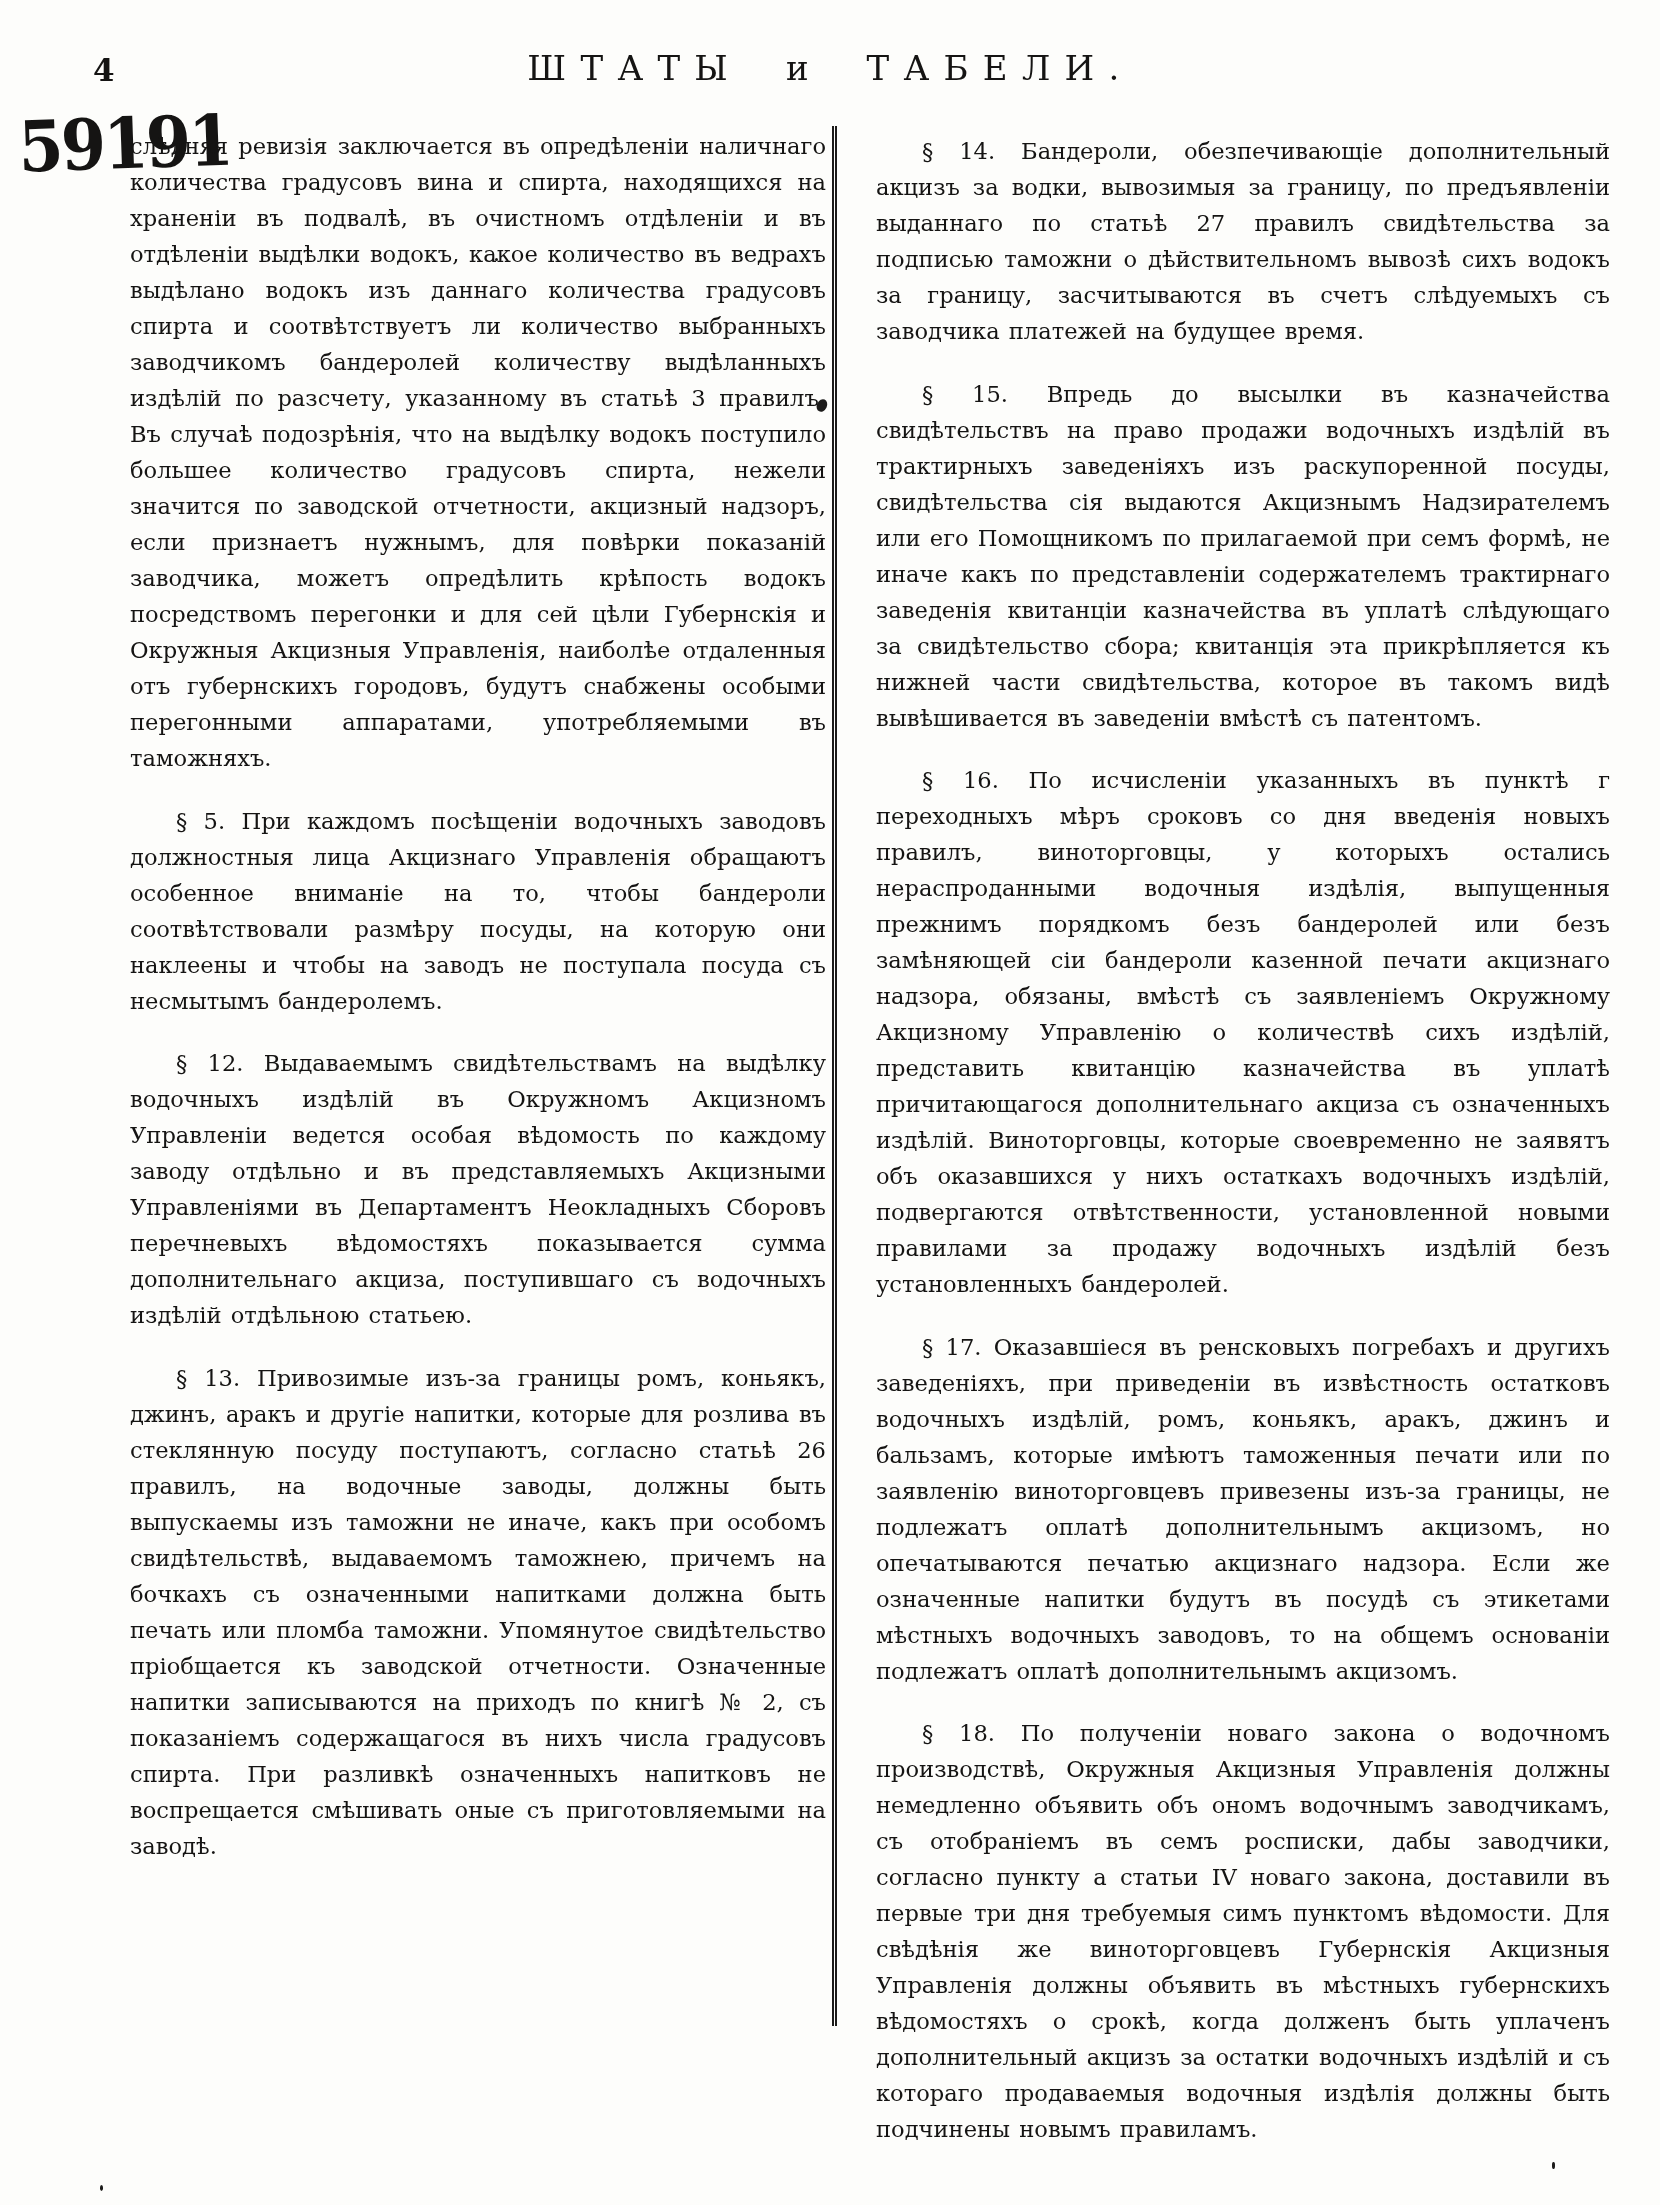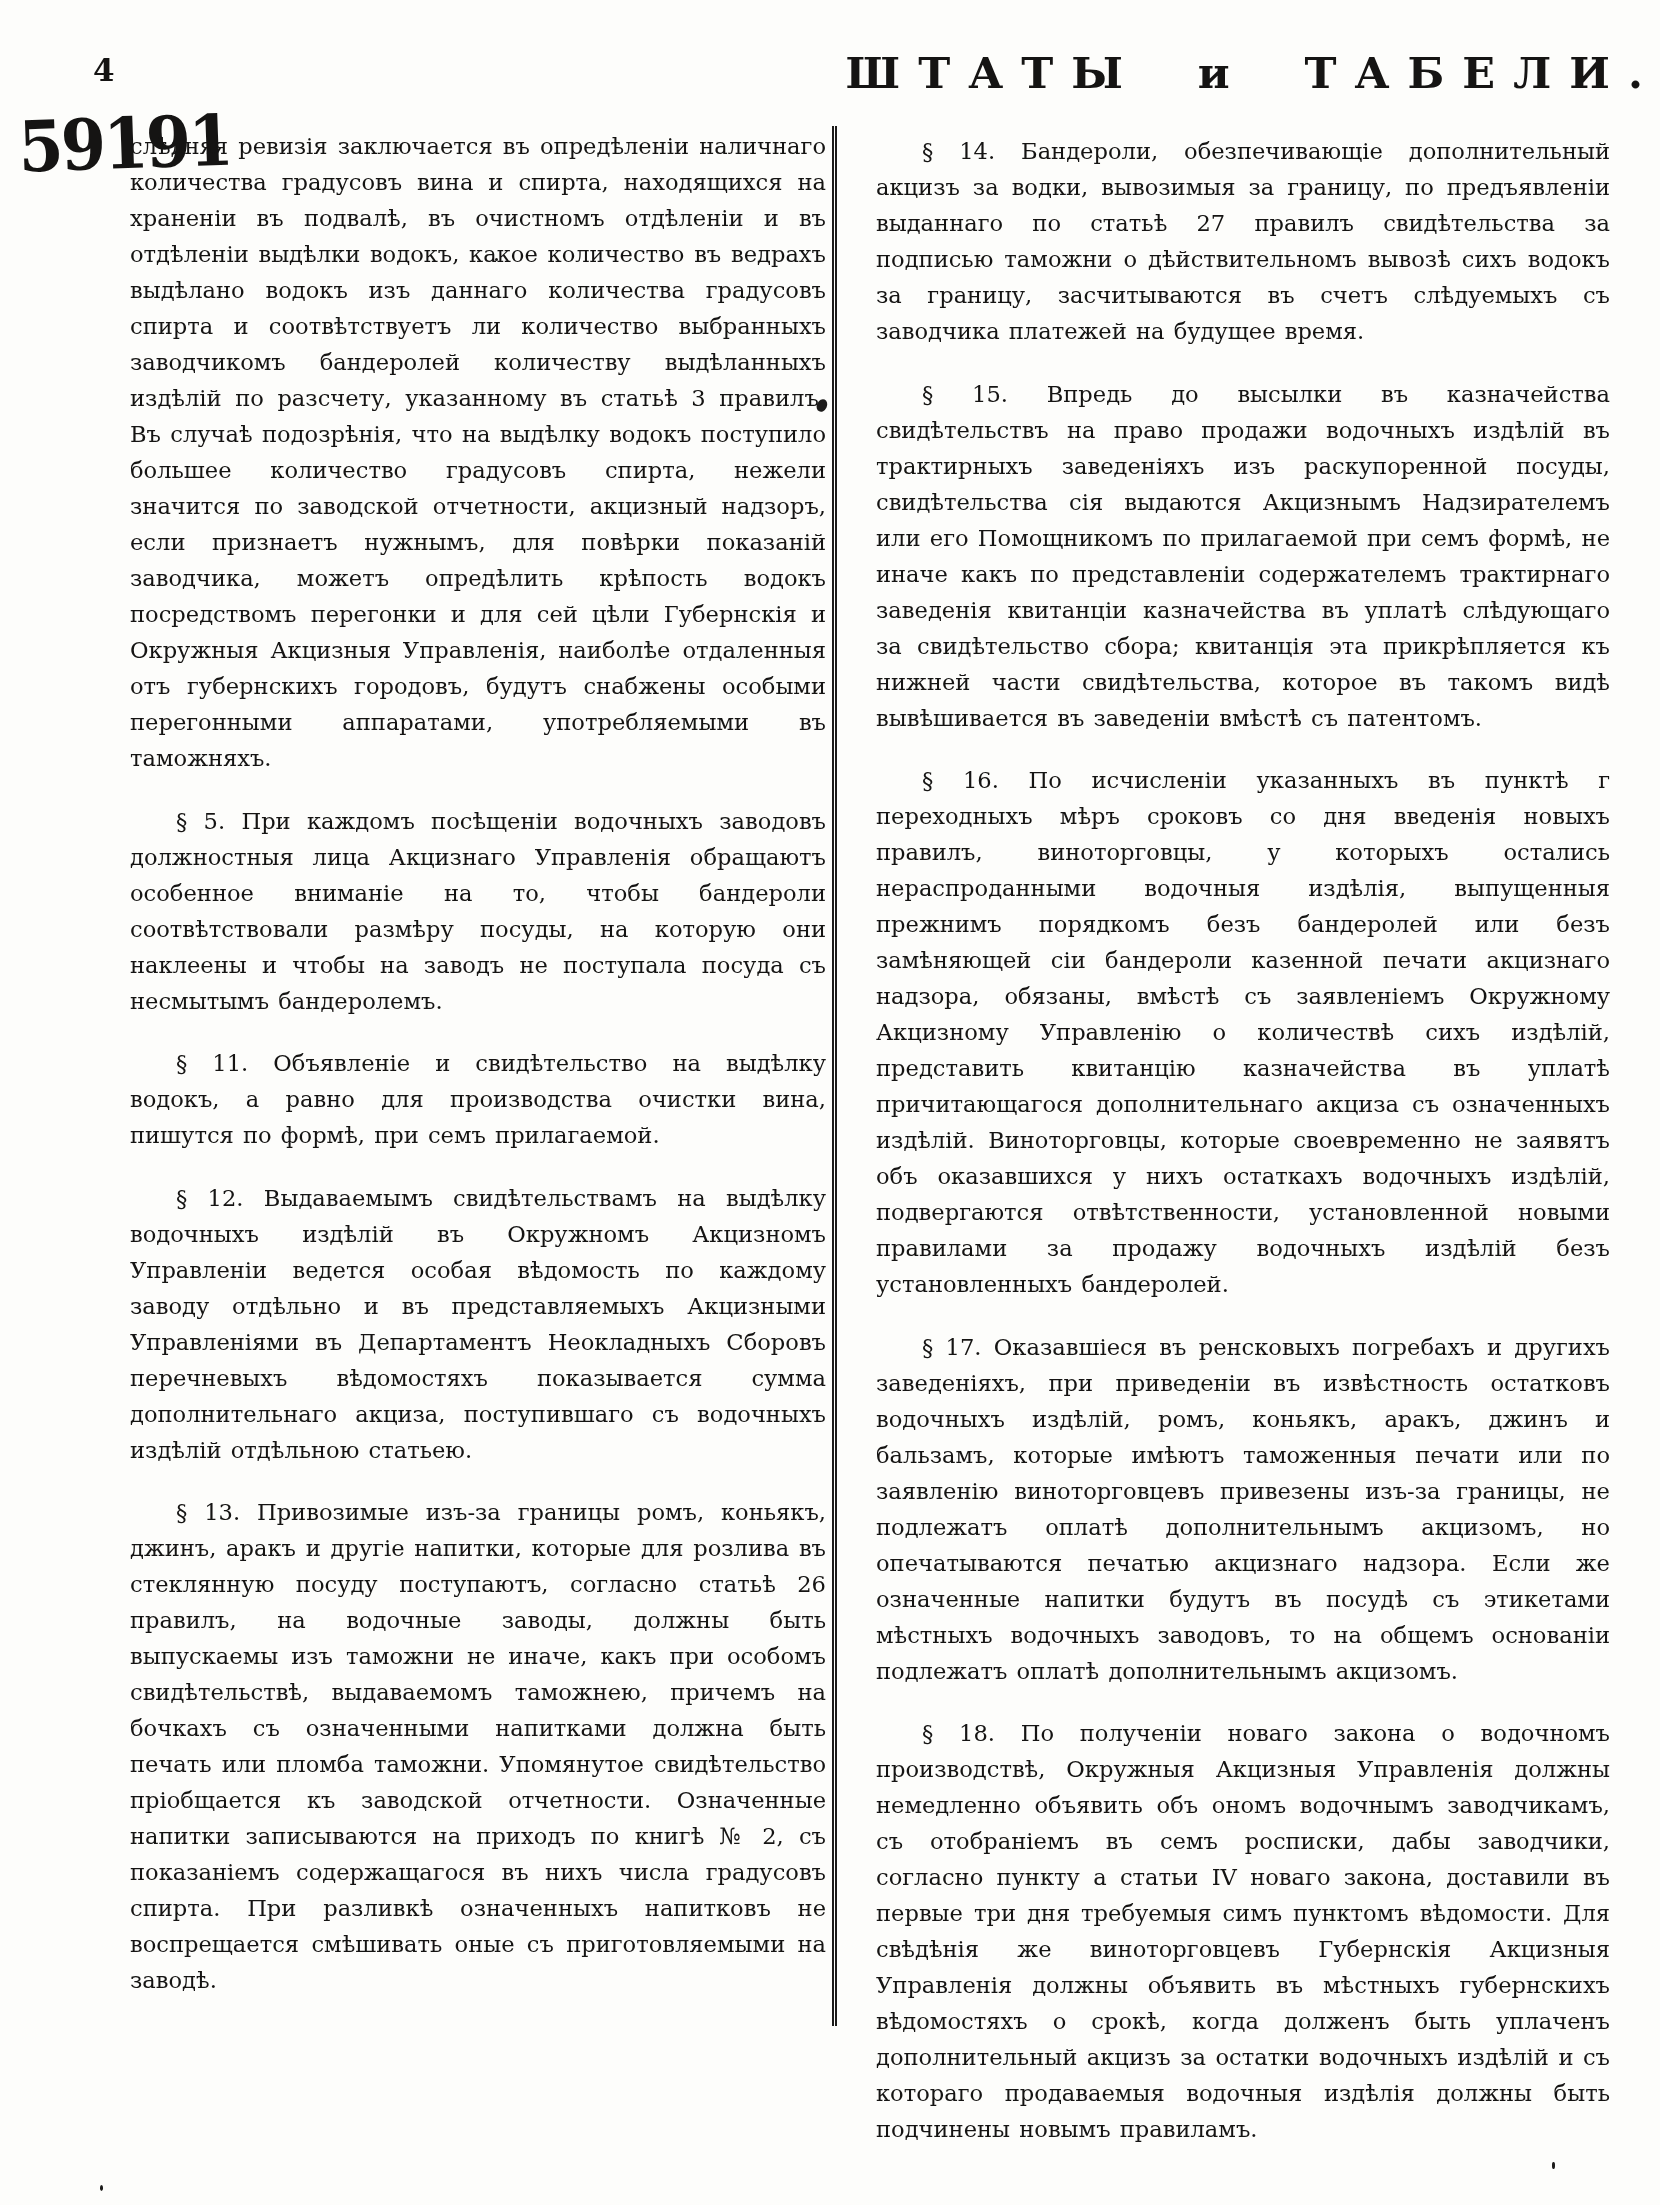--- a/index.html
+++ b/index.html
@@ -14,23 +14,23 @@
   }
   .page-number {
     position: absolute;
     left: 93px; top: 52px;
     font-size: 31px; font-weight: bold;
     letter-spacing: 0.7px;
   }
   .running-title {
     position: absolute;
     left: 0; right: 0; top: 48px;
-    text-align: right;
-    font-size: 43px;
-    font-weight: bold;
+    text-align: center;
+    font-size: 34px;
+    font-weight: normal;
     letter-spacing: 0.42em;
     word-spacing: 0.55em;
   }
   .stamp {
     position: absolute;
     left: 17.3px; top: 106px;
     font-size: 65px;
     font-weight: bold;
     letter-spacing: -2.7px;
     transform: rotate(-2deg) scaleY(1.08);
@@ -78,21 +78,20 @@
 
   <div class="running-title">ШТАТЫ и ТАБЕЛИ.</div>
 
   <div class="stamp">59191</div>
 
   <div class="divider"></div>
 
   <div class="column left">
     <p class="para">слѣдняя ревизія заключается въ опредѣленіи наличнаго количества градусовъ вина и спирта, находящихся на храненіи въ подвалѣ, въ очистномъ отдѣленіи и въ отдѣленіи выдѣлки водокъ, какое количество въ ведрахъ выдѣлано водокъ изъ даннаго количества градусовъ спирта и соотвѣтствуетъ ли количество выбранныхъ заводчикомъ бандеролей количеству выдѣланныхъ издѣлій по разсчету, указанному въ статьѣ 3 правилъ. Въ случаѣ подозрѣнія, что на выдѣлку водокъ поступило большее количество градусовъ спирта, нежели значится по заводской отчетности, акцизный надзоръ, если признаетъ нужнымъ, для повѣрки показаній заводчика, можетъ опредѣлить крѣпость водокъ посредствомъ перегонки и для сей цѣли Губернскія и Окружныя Акцизныя Управленія, наиболѣе отдаленныя отъ губернскихъ городовъ, будутъ снабжены особыми перегонными аппаратами, употребляемыми въ таможняхъ.</p>
     <p class="para indent">§ 5. При каждомъ посѣщеніи водочныхъ заводовъ должностныя лица Акцизнаго Управленія обращаютъ особенное вниманіе на то, чтобы бандероли соотвѣтствовали размѣру посуды, на которую они наклеены и чтобы на заводъ не поступала посуда съ несмытымъ бандеролемъ.</p>
-    <p class="para indent">§ 11. Объявленіе и свидѣтельство на выдѣлку водокъ, а равно для производства очистки вина, пишутся по формѣ, при семъ прилагаемой.</p>
     <p class="para indent">§ 12. Выдаваемымъ свидѣтельствамъ на выдѣлку водочныхъ издѣлій въ Окружномъ Акцизномъ Управленіи ведется особая вѣдомость по каждому заводу отдѣльно и въ представляемыхъ Акцизными Управленіями въ Департаментъ Неокладныхъ Сборовъ перечневыхъ вѣдомостяхъ показывается сумма дополнительнаго акциза, поступившаго съ водочныхъ издѣлій отдѣльною статьею.</p>
     <p class="para indent">§ 13. Привозимые изъ-за границы ромъ, коньякъ, джинъ, аракъ и другіе напитки, которые для розлива въ стеклянную посуду поступаютъ, согласно статьѣ 26 правилъ, на водочные заводы, должны быть выпускаемы изъ таможни не иначе, какъ при особомъ свидѣтельствѣ, выдаваемомъ таможнею, причемъ на бочкахъ съ означенными напитками должна быть печать или пломба таможни. Упомянутое свидѣтельство пріобщается къ заводской отчетности. Означенные напитки записываются на приходъ по книгѣ № 2, съ показаніемъ содержащагося въ нихъ числа градусовъ спирта. При разливкѣ означенныхъ напитковъ не воспрещается смѣшивать оные съ приготовляемыми на заводѣ.</p>
   </div>
 
   <div class="column right">
     <p class="para indent">§ 14. Бандероли, обезпечивающіе дополнительный акцизъ за водки, вывозимыя за границу, по предъявленіи выданнаго по статьѣ 27 правилъ свидѣтельства за подписью таможни о дѣйствительномъ вывозѣ сихъ водокъ за границу, засчитываются въ счетъ слѣдуемыхъ съ заводчика платежей на будущее время.</p>
     <p class="para indent">§ 15. Впредь до высылки въ казначейства свидѣтельствъ на право продажи водочныхъ издѣлій въ трактирныхъ заведеніяхъ изъ раскупоренной посуды, свидѣтельства сія выдаются Акцизнымъ Надзирателемъ или его Помощникомъ по прилагаемой при семъ формѣ, не иначе какъ по представленіи содержателемъ трактирнаго заведенія квитанціи казначейства въ уплатѣ слѣдующаго за свидѣтельство сбора; квитанція эта прикрѣпляется къ нижней части свидѣтельства, которое въ такомъ видѣ вывѣшивается въ заведеніи вмѣстѣ съ патентомъ.</p>
     <p class="para indent">§ 16. По исчисленіи указанныхъ въ пунктѣ г переходныхъ мѣръ сроковъ со дня введенія новыхъ правилъ, виноторговцы, у которыхъ остались нераспроданными водочныя издѣлія, выпущенныя прежнимъ порядкомъ безъ бандеролей или безъ замѣняющей сіи бандероли казенной печати акцизнаго надзора, обязаны, вмѣстѣ съ заявленіемъ Окружному Акцизному Управленію о количествѣ сихъ издѣлій, представить квитанцію казначейства въ уплатѣ причитающагося дополнительнаго акциза съ означенныхъ издѣлій. Виноторговцы, которые своевременно не заявятъ объ оказавшихся у нихъ остаткахъ водочныхъ издѣлій, подвергаются отвѣтственности, установленной новыми правилами за продажу водочныхъ издѣлій безъ установленныхъ бандеролей.</p>
     <p class="para indent">§ 17. Оказавшіеся въ ренсковыхъ погребахъ и другихъ заведеніяхъ, при приведеніи въ извѣстность остатковъ водочныхъ издѣлій, ромъ, коньякъ, аракъ, джинъ и бальзамъ, которые имѣютъ таможенныя печати или по заявленію виноторговцевъ привезены изъ-за границы, не подлежатъ оплатѣ дополнительнымъ акцизомъ, но опечатываются печатью акцизнаго надзора. Если же означенные напитки будутъ въ посудѣ съ этикетами мѣстныхъ водочныхъ заводовъ, то на общемъ основаніи подлежатъ оплатѣ дополнительнымъ акцизомъ.</p>
     <p class="para indent">§ 18. По полученіи новаго закона о водочномъ производствѣ, Окружныя Акцизныя Управленія должны немедленно объявить объ ономъ водочнымъ заводчикамъ, съ отобраніемъ въ семъ росписки, дабы заводчики, согласно пункту а статьи IV новаго закона, доставили въ первые три дня требуемыя симъ пунктомъ вѣдомости. Для свѣдѣнія же виноторговцевъ Губернскія Акцизныя Управленія должны объявить въ мѣстныхъ губернскихъ вѣдомостяхъ о срокѣ, когда долженъ быть уплаченъ дополнительный акцизъ за остатки водочныхъ издѣлій и съ котораго продаваемыя водочныя издѣлія должны быть подчинены новымъ правиламъ.</p>

